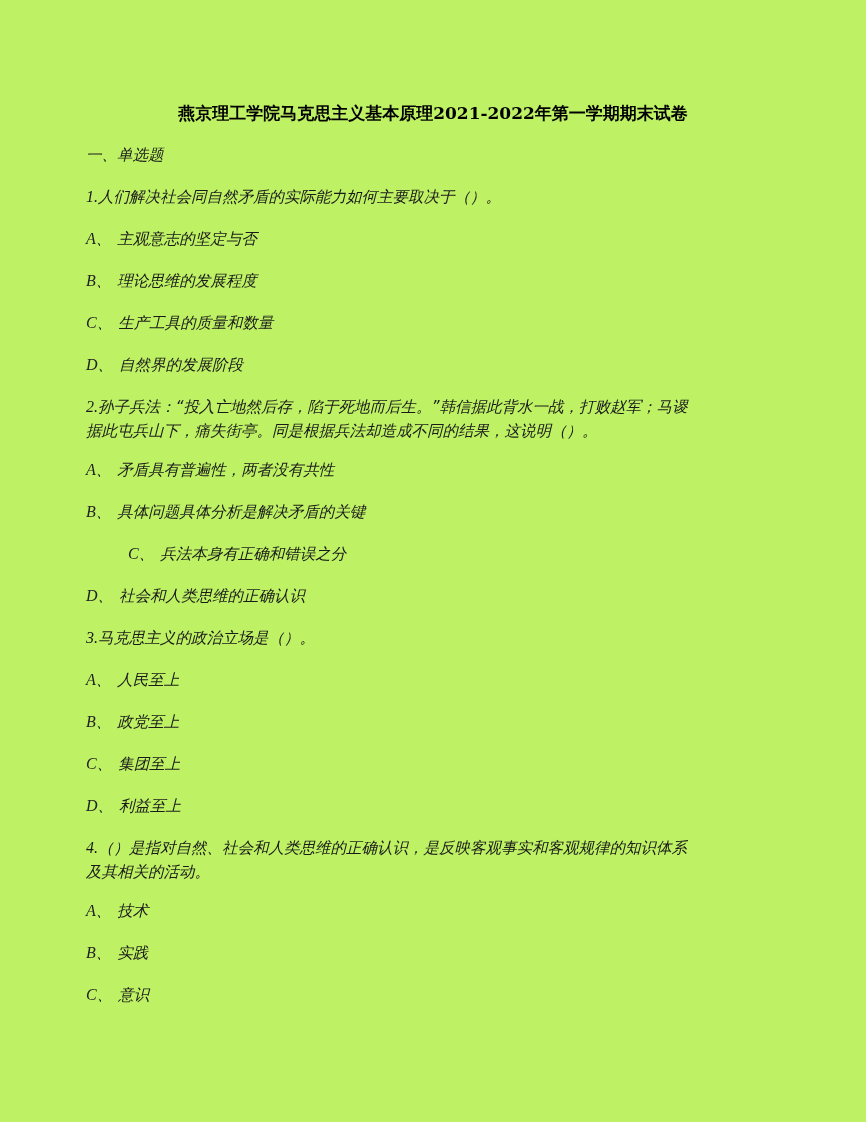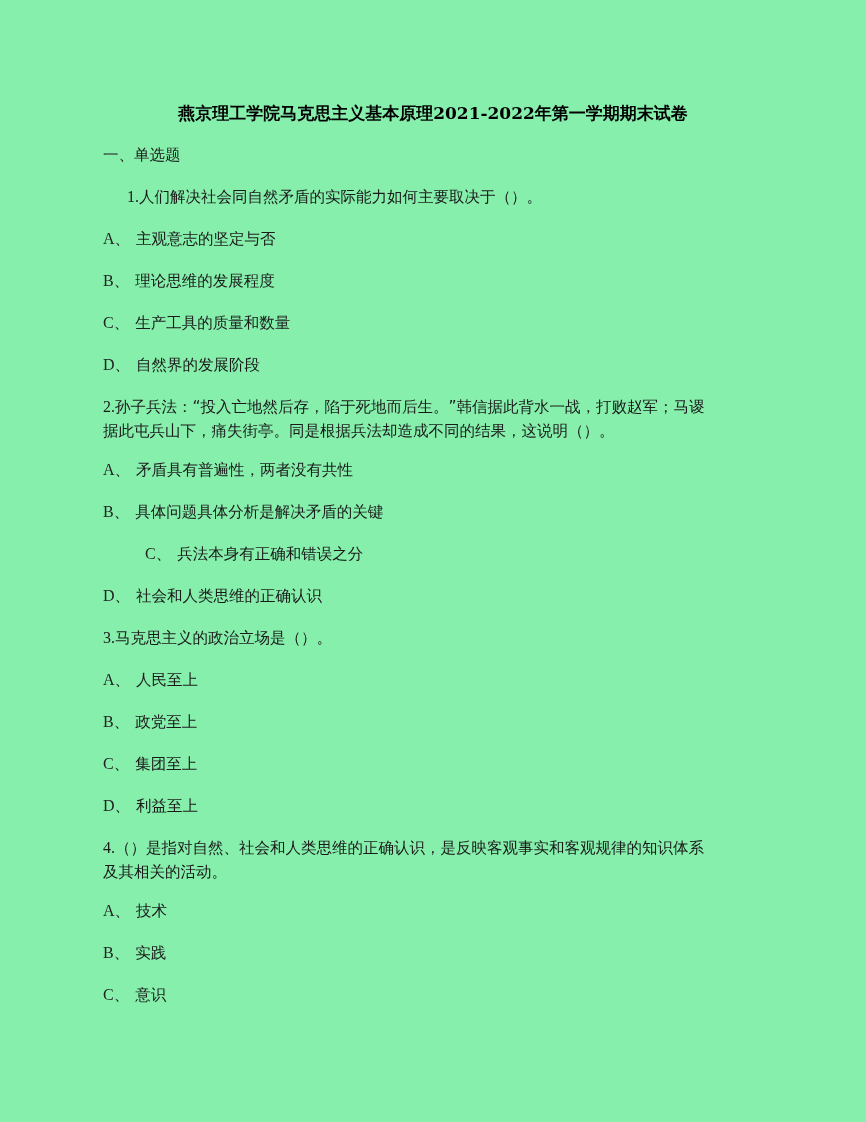--- a/index.html
+++ b/index.html
@@ -12,42 +12,43 @@
       height: 1122px;
       position: relative;
       overflow: hidden;
       font-family: "DejaVu Sans", "Liberation Sans", sans-serif;
       color: #111111;
     }
     .page {
       position: absolute;
       left: 0; top: 0;
       width: 866px; height: 1122px;
-      background: #86efac;
+      background: #bef264;
     }
     .title {
       position: absolute;
       top: 101px;
       left: 0;
       width: 866px;
       text-align: center;
       font-family: "DejaVu Serif", "Liberation Serif", serif;
       font-weight: bold;
       font-size: 17px;
       line-height: 24px;
       color: #000000;
       white-space: nowrap;
     }
     .line {
       position: absolute;
-      left: 103px;
+      left: 86px;
       font-size: 15.5px;
       line-height: 24px;
       color: #1a1a1a;
       white-space: nowrap;
+      font-style: italic;
     }
     .opt-letter {
       font-family: "Liberation Serif", "DejaVu Serif", serif;
       font-size: 16px;
       color: #222222;
     }
     .opt-sep {
       margin-right: 6px;
     }
     .q-num {
@@ -57,21 +58,21 @@
   </style>
 </head>
 <body>
 
 <div class="page">
 
   <div class="title">燕京理工学院马克思主义基本原理2021-2022年第一学期期末试卷</div>
 
   <div class="line" style="top:143px;">一、单选题</div>
 
-  <div class="line" style="top:185px;margin-left:24px;">
+  <div class="line" style="top:185px;">
     <span class="q-num">1.</span><span>人们解决社会同自然矛盾的实际能力如何主要取决于（）。</span>
   </div>
   <div class="line" style="top:227px;">
     <span class="opt-letter">A</span><span class="opt-sep">、</span><span>主观意志的坚定与否</span>
   </div>
   <div class="line" style="top:269px;">
     <span class="opt-letter">B</span><span class="opt-sep">、</span><span>理论思维的发展程度</span>
   </div>
   <div class="line" style="top:311px;">
     <span class="opt-letter">C</span><span class="opt-sep">、</span><span>生产工具的质量和数量</span>

